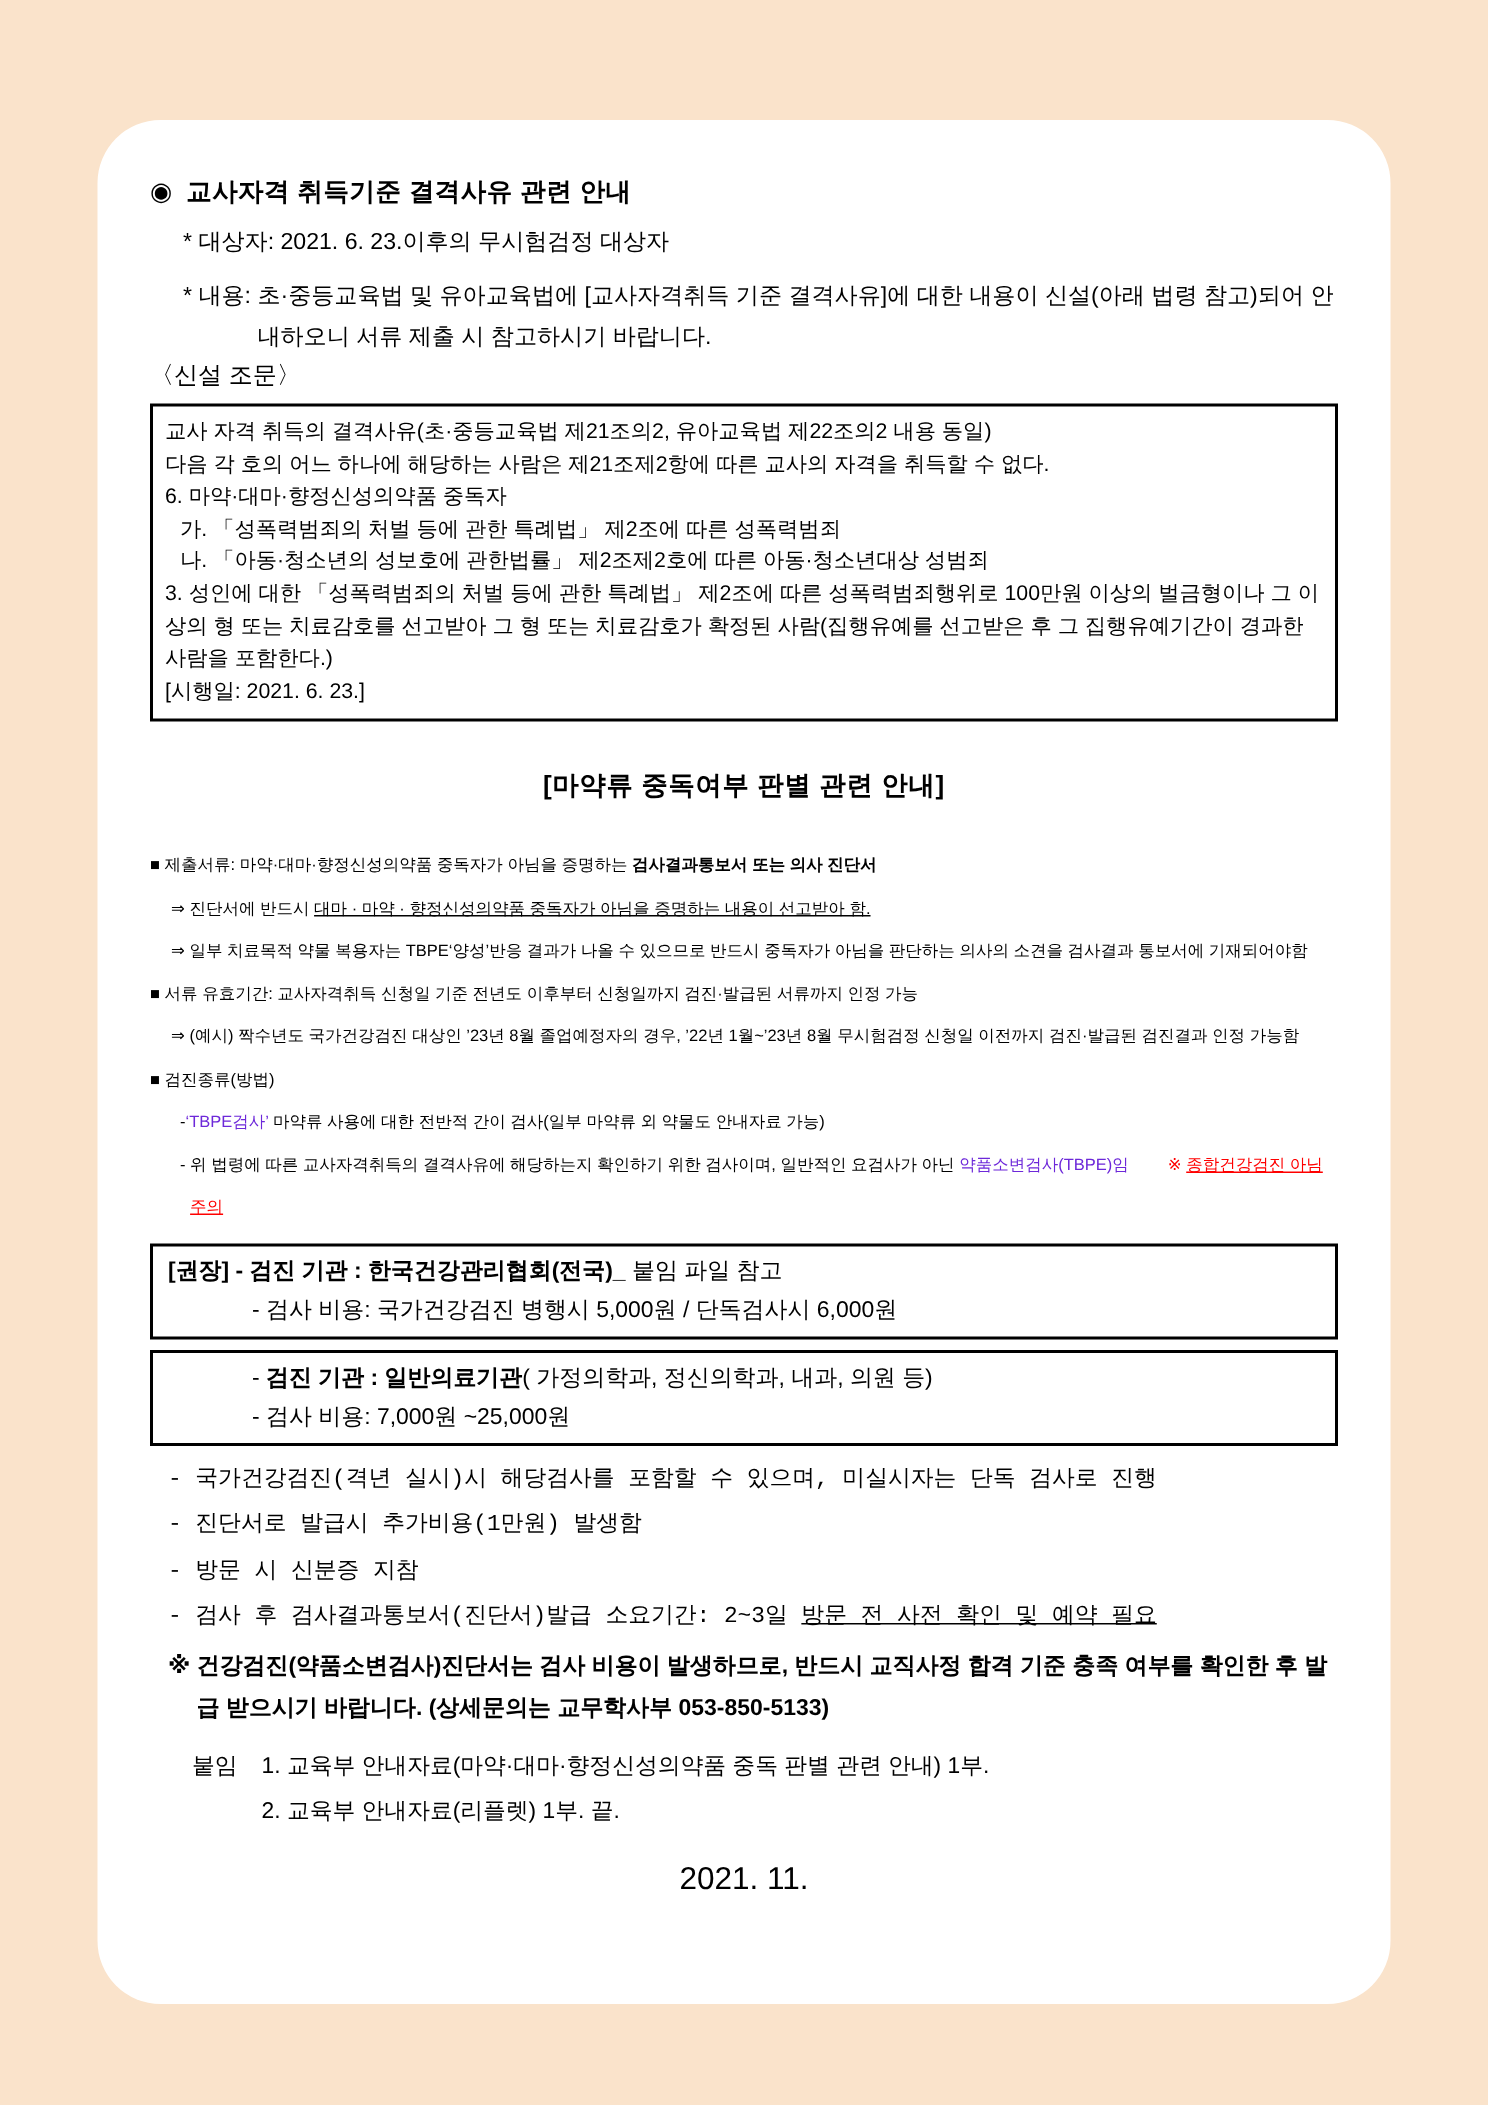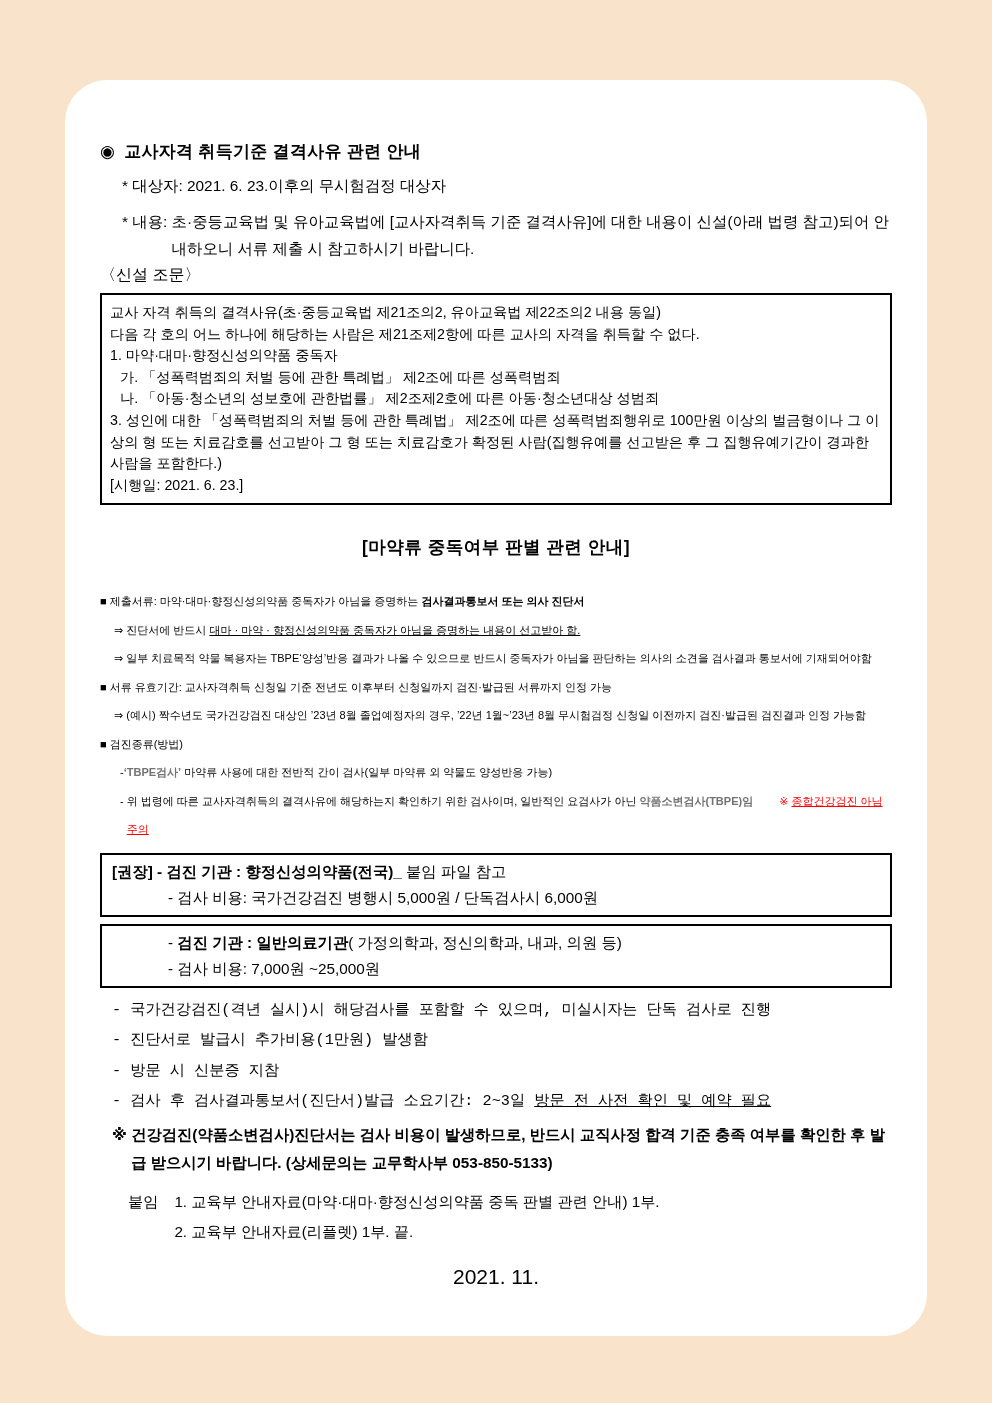--- a/index.html
+++ b/index.html
@@ -1,42 +1,42 @@
 <!DOCTYPE html>
 <html><head>
 <meta charset="utf-8">
 <style>
   html,body{margin:0;padding:0;}
   body{width:992px;height:1403px;background:#fae3cb;font-family:"Liberation Sans","DejaVu Sans",sans-serif;color:#000;}
   .page{position:relative;width:992px;height:1403px;background:#fae3cb;overflow:hidden;}
   .card{position:absolute;left:65px;top:80px;width:862px;height:1256px;background:#ffffff;border-radius:42px;box-sizing:border-box;padding:36px 35px 0 35px;}
 
   
-  .doc-title{font-size:17px;font-weight:bold;letter-spacing:.3px;margin-top:24px;}
+  .doc-title{font-size:17px;font-weight:bold;letter-spacing:.3px;}
   .doc-title .bullet{margin-right:9px;font-weight:normal;}
   .sub-line{font-size:15.4px;margin-top:9px;padding-left:22px;line-height:27px;}
   .hang{display:flex;}
   .hang .prefix{white-space:pre;flex:none;text-align:right;}
   .hang .hbody{flex:1;}
 
   .provision-label{font-size:16px;line-height:26px;}
 
   .legal-box{border:2px solid #000;margin-top:5px;padding:7px 8px;font-size:14.2px;line-height:21.6px;}
   .lb-hang{padding-left:17px;text-indent:-17px;}
   .lb-ind{padding-left:10px;}
 
   .notice-title{text-align:center;font-size:17.5px;font-weight:bold;margin-top:30px;margin-bottom:28px;letter-spacing:.5px;}
 
   .bullets{font-size:11px;line-height:28.5px;}
   .arrow-line{padding-left:14px;}
   .dash-line{padding-left:20px;}
 
   .b{font-weight:bold;}
   .u{text-decoration:underline;}
-  .blue{color:#737373;font-weight:bold;}
+  .blue{color:#6d28d9;font-weight:normal;}
   .red{color:#ff0000;}
   .red-u{color:#ff0000;text-decoration:underline;}
   .red-gap{margin-left:26px;}
 
   .info-box{border:2px solid #000;margin-top:9px;padding:4px 10px;font-size:15.3px;line-height:26px;}
   .info-box .ind{padding-left:56px;}
   .box2{margin-top:7px;}
 
   .notes{margin-top:7px;font-size:15.2px;line-height:30.5px;padding-left:12px;font-family:Liberation Mono, monospace;}
 
@@ -61,21 +61,21 @@
     <div class="sub-line">* 대상자: 2021. 6. 23.이후의 무시험검정 대상자</div>
     <div class="sub-line hang">
       <span class="prefix">* 내용: </span>
       <span class="hbody">초·중등교육법 및 유아교육법에 [교사자격취득 기준 결격사유]에 대한 내용이 신설(아래 법령 참고)되어 안내하오니 서류 제출 시 참고하시기 바랍니다.</span>
     </div>
 
     <div class="provision-label">〈신설 조문〉</div>
     <div class="legal-box">
       <div>교사 자격 취득의 결격사유(초·중등교육법 제21조의2, 유아교육법 제22조의2 내용 동일)</div>
       <div>다음 각 호의 어느 하나에 해당하는 사람은 제21조제2항에 따른 교사의 자격을 취득할 수 없다.</div>
-      <div>1. 마약·대마·향정신성의약품 중독자</div>
+      <div>6. 마약·대마·향정신성의약품 중독자</div>
       <div class="lb-ind">가. 「성폭력범죄의 처벌 등에 관한 특례법」 제2조에 따른 성폭력범죄</div>
       <div class="lb-ind">나. 「아동·청소년의 성보호에 관한법률」 제2조제2호에 따른 아동·청소년대상 성범죄</div>
       <div>3. 성인에 대한 「성폭력범죄의 처벌 등에 관한 특례법」 제2조에 따른 성폭력범죄행위로 100만원 이상의 벌금형이나 그 이상의 형 또는 치료감호를 선고받아 그 형 또는 치료감호가 확정된 사람(집행유예를 선고받은 후 그 집행유예기간이 경과한 사람을 포함한다.)</div>
       <div>[시행일: 2021. 6. 23.]</div>
     </div>
 
     <div class="notice-title">[마약류 중독여부 판별 관련 안내]</div>
 
     <div class="bullets">
       <div>
@@ -88,33 +88,33 @@
         <span class="prefix">⇒ </span>
         <span class="hbody">일부 치료목적 약물 복용자는 TBPE‘양성’반응 결과가 나올 수 있으므로 반드시 중독자가 아님을 판단하는 의사의 소견을 검사결과 통보서에 기재되어야함</span>
       </div>
       <div>■ 서류 유효기간: 교사자격취득 신청일 기준 전년도 이후부터 신청일까지 검진·발급된 서류까지 인정 가능</div>
       <div class="arrow-line hang">
         <span class="prefix">⇒ </span>
         <span class="hbody">(예시) 짝수년도 국가건강검진 대상인 ’23년 8월 졸업예정자의 경우, ’22년 1월~’23년 8월 무시험검정 신청일 이전까지 검진·발급된 검진결과 인정 가능함</span>
       </div>
       <div>■ 검진종류(방법)</div>
       <div class="dash-line">
-        <span>-</span><span class="blue">‘TBPE검사’</span><span> 마약류 사용에 대한 전반적 간이 검사(일부 마약류 외 약물도 양성반응 가능)</span>
+        <span>-</span><span class="blue">‘TBPE검사’</span><span> 마약류 사용에 대한 전반적 간이 검사(일부 마약류 외 약물도 안내자료 가능)</span>
       </div>
       <div class="dash-line hang">
         <span class="prefix">- </span>
         <span class="hbody">
           <span>위 법령에 따른 교사자격취득의 결격사유에 해당하는지 확인하기 위한 검사이며, 일반적인 요검사가 아닌 </span><span class="blue">약품소변검사(TBPE)임</span><span class="red red-gap">※ </span><span class="red-u">종합건강검진 아님 주의</span>
         </span>
       </div>
     </div>
 
     <div class="info-box">
       <div>
-        <span class="b">[권장] - 검진 기관 : 향정신성의약품(전국)_</span><span> 붙임 파일 참고</span>
+        <span class="b">[권장] - 검진 기관 : 한국건강관리협회(전국)_</span><span> 붙임 파일 참고</span>
       </div>
       <div class="ind">- 검사 비용: 국가건강검진 병행시 5,000원 / 단독검사시 6,000원</div>
     </div>
 
     <div class="info-box box2">
       <div class="ind">
         <span>- </span><span class="b">검진 기관 : 일반의료기관</span><span>( 가정의학과, 정신의학과, 내과, 의원 등)</span>
       </div>
       <div class="ind">- 검사 비용: 7,000원 ~25,000원</div>
     </div>

